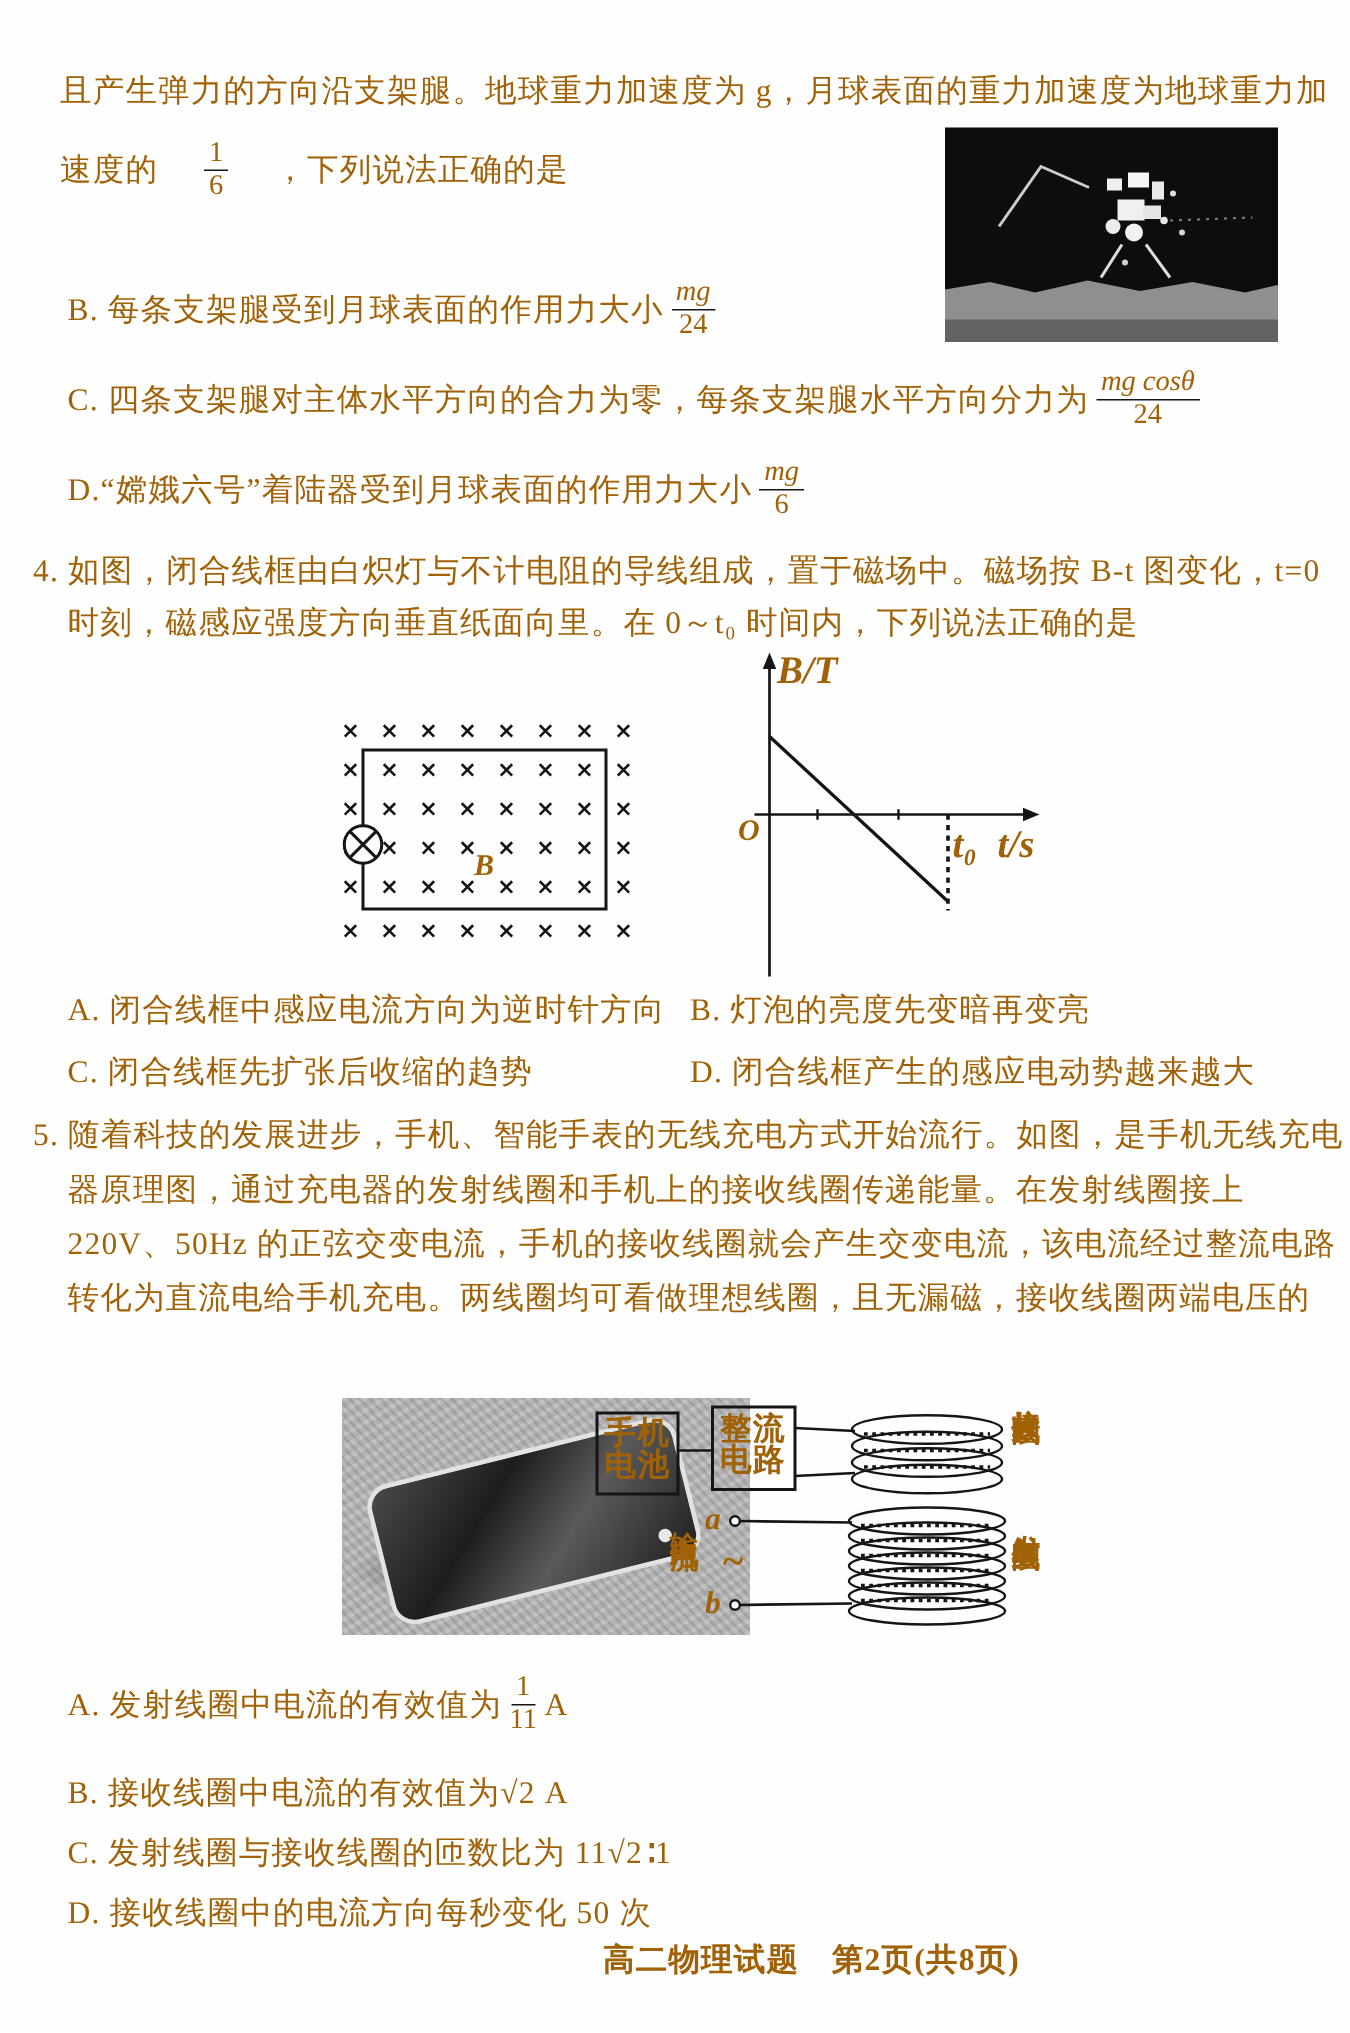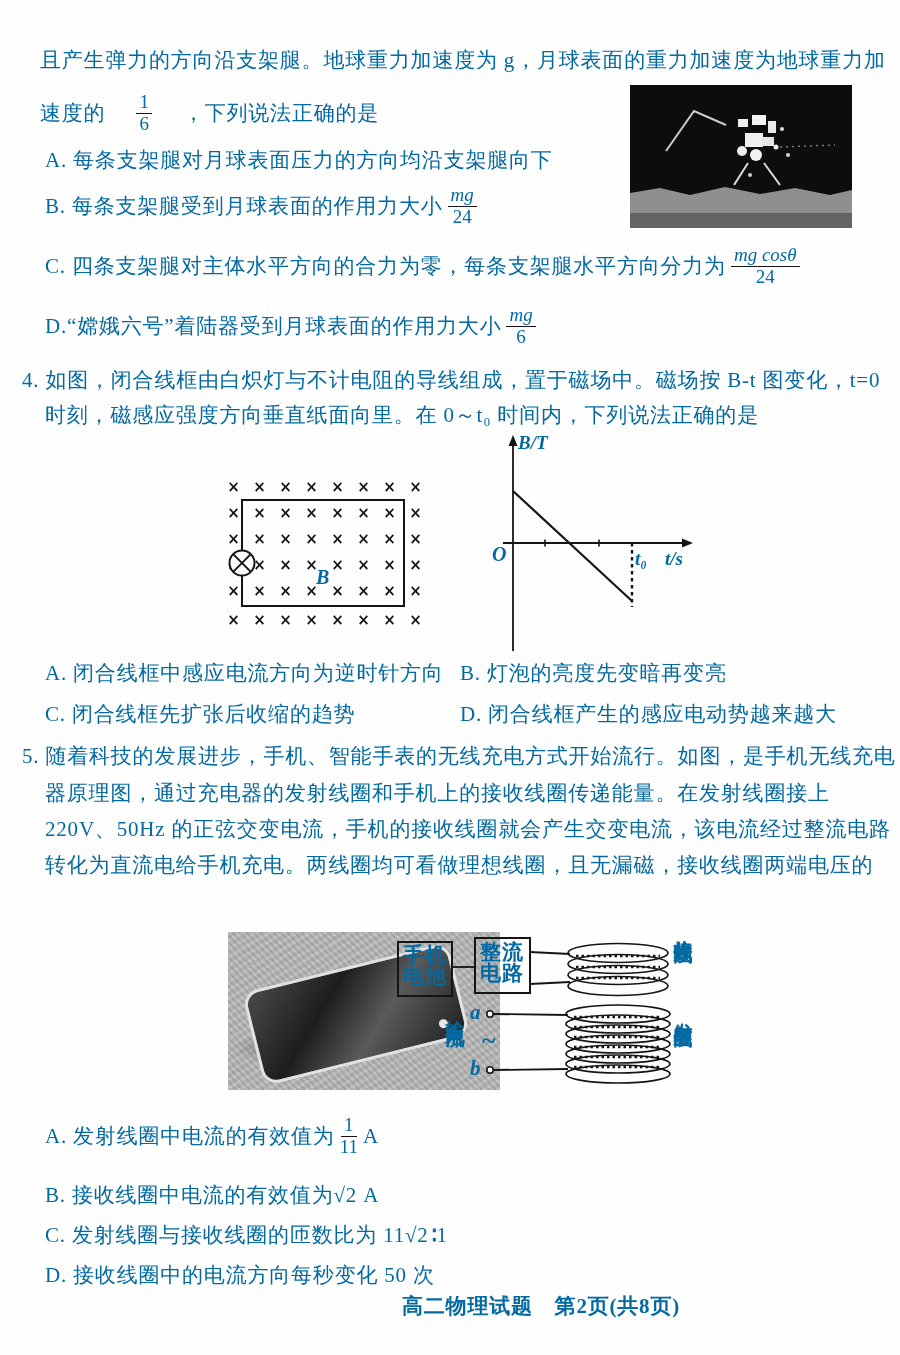--- a/index.html
+++ b/index.html
@@ -1,32 +1,32 @@
 <!DOCTYPE html>
 <html><head>
 <meta charset="utf-8">
 <style>
   * { margin:0; padding:0; box-sizing:border-box; }
   html,body { background:#ffffff; }
   .page {
     position:relative; width:900px; height:1355px; background:#fefefe;
     font-family:"Liberation Serif","DejaVu Serif",serif;
-    color:#0369a1; font-size:21px; letter-spacing:0.8px; overflow:hidden;
+    color:#a16207; font-size:21px; letter-spacing:0.8px; overflow:hidden;
   }
   .line { position:absolute; white-space:nowrap; }
   .row  { position:absolute; display:flex; align-items:center; white-space:nowrap; }
   .frac { display:inline-flex; flex-direction:column; align-items:center;
           margin:0 5px; font-size:19px; line-height:1.08; letter-spacing:0; }
   .frac .num { border-bottom:1.6px solid #141414; padding:0 3px; }
   .it { font-style:italic; font-family:"Liberation Serif",serif; }
   .vlabel { writing-mode:vertical-rl; text-orientation:upright;
             font-weight:700; font-size:19px; line-height:22px; letter-spacing:2px; }
   .boxlabel { position:absolute; width:46px; text-align:center; font-weight:700;
               font-size:21px; line-height:21px; letter-spacing:1px; }
-  .glabel { position:absolute; font-size:19px; font-weight:700; letter-spacing:0; }
+  .glabel { position:absolute; font-size:26px; font-weight:700; letter-spacing:0; }
   svg { position:absolute; overflow:visible; }
   svg text { font-family:"DejaVu Sans",sans-serif; }
   #cross-grid text { font-size:15px; font-weight:700; fill:#151515;
                      text-anchor:middle; dominant-baseline:central; }
   .photo-phone {
     position:absolute; left:228px; top:932px; width:272px; height:158px;
     background:
       repeating-linear-gradient(47deg, rgba(0,0,0,0.10) 0 2px, rgba(0,0,0,0) 2px 5px),
       repeating-linear-gradient(-31deg, rgba(255,255,255,0.18) 0 3px, rgba(0,0,0,0) 3px 7px),
       #b3b3b3;
@@ -52,21 +52,20 @@
 
   <div class="row" style="left:40px; top:86px; height:54px;gap:26px;">
     <span>速度的</span>
     <span class="frac">
       <span class="num">1</span>
       <span class="den">6</span>
     </span>
     <span>，下列说法正确的是</span>
   </div>
 
-  <div class="line" style="left:45px; top:146px;">A. 每条支架腿对月球表面压力的方向均沿支架腿向下</div>
 
   <div class="row" style="left:45px; top:180px; height:52px;">
     <span>B. 每条支架腿受到月球表面的作用力大小</span>
     <span class="frac">
       <span class="num it">mg</span>
       <span class="den">24</span>
     </span>
   </div>
 
   <div class="row" style="left:45px; top:240px; height:52px;">

